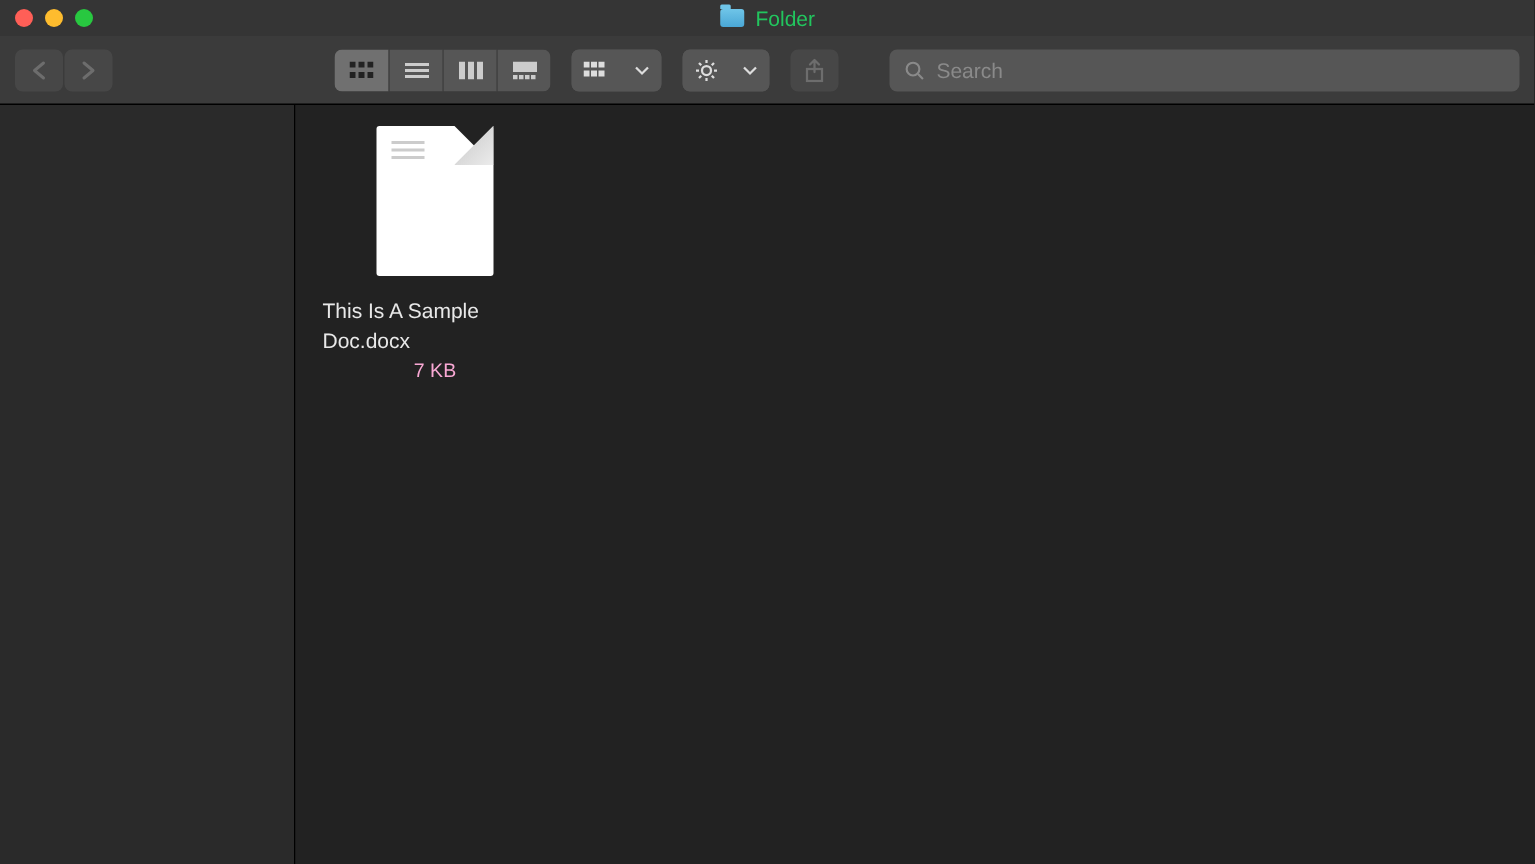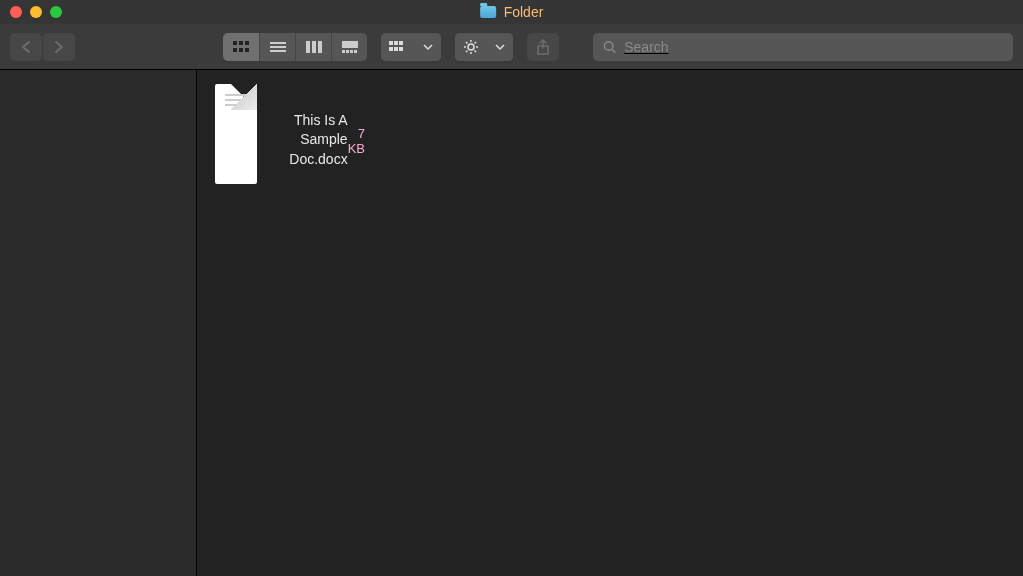--- a/index.html
+++ b/index.html
@@ -21,21 +21,21 @@
     .tl.close { background: #ff5f57; }
     .tl.min { background: #febc2e; }
     .tl.max { background: #28c840; }
     .title-center {
       position: absolute;
       left: 50%;
       transform: translateX(-50%);
       display: flex;
       align-items: center;
       gap: 8px;
-      color: #fdba74;
+      color: #22c55e;
       font-size: 14px;
     }
     .folder-mini {
       width: 16px; height: 12px;
       background: linear-gradient(#6fc5e8, #4aa7d6);
       border-radius: 2px;
       position: relative;
     }
     .folder-mini::before {
       content: "";
@@ -47,21 +47,20 @@
     }
 
     .toolbar {
       height: 46px;
       background: #3b3b3b;
       display: flex;
       align-items: center;
       padding: 0 10px;
       gap: 14px;
       border-bottom: 1px solid #000;
-      text-decoration: underline;
     }
     .nav-btns { display: flex; gap: 1px; }
     .btn {
       height: 28px;
       background: #565656;
       border: none;
       display: flex;
       align-items: center;
       justify-content: center;
       color: #d0d0d0;
@@ -113,23 +112,23 @@
       flex: 1;
       background: #222222;
       padding: 14px 18px;
       display: flex;
       align-items: flex-start;
     }
 
     .file-item {
       width: 150px;
       display: flex;
-      flex-direction: row;
-      align-items: center;
-      text-align: right;
+      flex-direction: column;
+      align-items: center;
+      text-align: left;
     }
     .doc-icon {
       width: 78px;
       height: 100px;
       background: #fff;
       position: relative;
       border-radius: 2px;
       margin-bottom: 14px;
     }
     .doc-icon::before {

